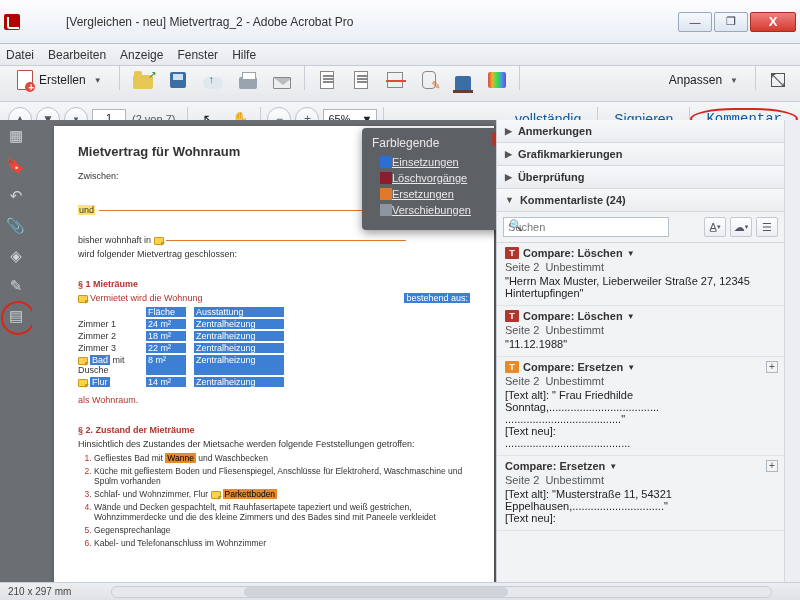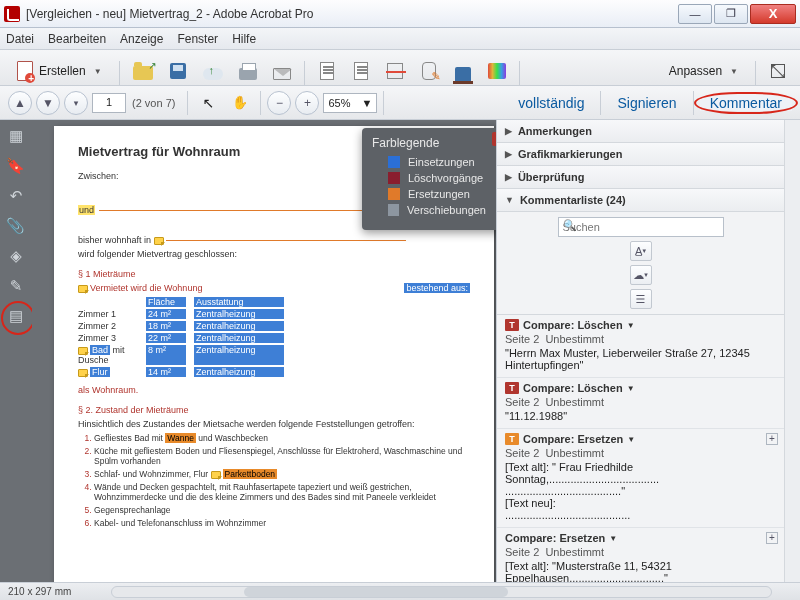--- a/index.html
+++ b/index.html
@@ -1,32 +1,32 @@
 <!DOCTYPE html>
 <html><head>
 <meta charset="utf-8">
 <style>
   * { box-sizing: border-box; margin: 0; padding: 0; font-family: "Segoe UI", Tahoma, sans-serif; }
   body { width: 800px; height: 600px; overflow: hidden; background: #fff; font-size: 12px; color: #222; }
 
   
-  .titlebar { height: 28px; background: linear-gradient(#fdfdfe,#e9eef6); border-bottom: 1px solid #b6c0ce; display:flex; align-items:center; padding:0 4px; }
+  .titlebar { height: 44px; background: linear-gradient(#fdfdfe,#e9eef6); border-bottom: 1px solid #b6c0ce; display:flex; align-items:center; padding:0 4px;gap:40px; }
   .titlebar .app-icon { width:16px;height:16px;background:#b30000;border-radius:2px;margin-right:6px;position:relative;}
   .titlebar .app-icon::after{content:"";position:absolute;top:3px;left:3px;width:10px;height:10px;border:2px solid #fff;border-top:none;border-right:none;border-radius:0 0 0 3px;}
   .titlebar .title { flex:1; font-size:12px; color:#333; }
   .winbtns { display:flex; gap:2px; }
   .winbtn { width:34px;height:20px;border:1px solid #9aa7b8;border-radius:2px;background:linear-gradient(#f6f9fd,#dde6f1);display:flex;align-items:center;justify-content:center;font-size:11px;color:#334; }
   .winbtn.close { background:linear-gradient(#f08080,#d43a2c);border-color:#a92c20;color:#fff;width:46px;font-size:13px;font-weight:bold;}
 
   
   .menubar { height:22px; background:linear-gradient(#f3f5f8,#e6e9ee); border-bottom:1px solid #c8ced6; display:flex; align-items:center; padding:0 6px; gap:14px; font-size:12px; color:#333;}
   .menubar span { cursor:default; }
 
   
-  .toolbar1 { height:36px; background:linear-gradient(#f5f6f8,#e6e8eb); border-bottom:1px solid #c8ced6; display:flex; align-items:flex-end; padding:0 8px; gap:6px;}
+  .toolbar1 { height:36px; background:linear-gradient(#f5f6f8,#e6e8eb); border-bottom:1px solid #c8ced6; display:flex; align-items:flex-start; padding:0 8px; gap:6px;}
   .tbtn { height:28px;min-width:28px;border:1px solid transparent;border-radius:3px;display:flex;align-items:center;justify-content:center;padding:0 4px;background:transparent;}
   .tbtn.big{padding:0 8px;gap:6px;}
   .tbtn .caret{font-size:8px;color:#555;margin-left:2px;}
   .sep{width:1px;height:24px;background:#c8ced6;margin:0 2px;}
   .spacer{flex:1;}
   .ic{width:18px;height:18px;display:inline-block;position:relative;}
   .ic-create{width:16px;height:20px;background:#fff;border:1px solid #b0524a;border-radius:1px;position:relative;}
   .ic-create::before{content:"";position:absolute;right:-3px;bottom:-3px;width:10px;height:10px;background:#e04a3a;border-radius:50%;}
   .ic-create::after{content:"+";position:absolute;right:-2px;bottom:-4px;color:#fff;font-size:10px;font-weight:bold;}
   .ic-folder{width:20px;height:14px;background:#e7c754;border-radius:2px;position:relative;top:2px;}
@@ -54,58 +54,58 @@
   .ic-expand::after{content:"↖";position:absolute;left:-2px;top:-4px;font-size:12px;color:#555;}
 
   
   .toolbar2 { height:34px; background:linear-gradient(#f5f6f8,#e6e8eb); border-bottom:1px solid #c8ced6; display:flex; align-items:center; padding:0 8px; gap:4px;}
   .circ{width:24px;height:24px;border:1px solid #b8c2d0;border-radius:50%;display:flex;align-items:center;justify-content:center;background:linear-gradient(#fdfeff,#e8ecf1);color:#556;font-size:12px;}
   .pgbox{width:34px;height:20px;border:1px solid #aeb6c0;background:#fff;text-align:center;font-size:11px;padding-top:2px;}
   .pgtot{font-size:11px;color:#555;margin:0 6px 0 2px;}
   .zoombox{width:54px;height:20px;border:1px solid #aeb6c0;background:#fff;font-size:11px;display:flex;align-items:center;justify-content:space-between;padding:0 4px;}
   .linkbtn{color:#0a5aa0;font-size:14px;padding:0 10px;cursor:default;}
   .linkbtn.sel{background:#eef2f7;}
-  .red-oval{position:relative;}
+  .red-oval{position:relative;font-family:Liberation Mono, monospace;}
   .red-oval::after{content:"";position:absolute;left:-6px;right:-6px;top:-3px;bottom:-3px;border:2px solid #d7261a;border-radius:50%/60%;}
 
   
   .workarea{position:absolute;top:120px;bottom:18px;left:0;right:0;display:flex;}
   .leftrail{width:32px;background:#6b6f74;display:flex;flex-direction:column;align-items:center;padding-top:6px;gap:10px;}
   .railic{width:20px;height:20px;color:#cfd4d9;font-size:15px;display:flex;align-items:center;justify-content:center;position:relative;}
   .railic.red-circ::after{content:"";position:absolute;left:-5px;top:-5px;width:30px;height:30px;border:2px solid #d7261a;border-radius:50%;}
 
   .docpane{flex:1;background:#6b6f74;position:relative;overflow:hidden;}
   .page{position:absolute;left:22px;top:6px;width:440px;height:560px;background:#fff;box-shadow:2px 2px 6px rgba(0,0,0,.4);padding:18px 24px 10px;font-size:9px;color:#333;overflow:hidden;}
   .page h1{font-size:13px;font-weight:bold;text-align:left;margin-bottom:12px;}
   .page .lab{font-size:9px;color:#333;}
   .hl-y{background:#ffe36b;padding:0 1px;}
   .hl-b{background:#3e7fd6;color:#fff;padding:0 2px;}
   .hl-o{background:#e88a2a;color:#000;padding:0 2px;}
   .strike{color:#b0352e;text-decoration:line-through;}
-  .sec{color:#b0352e;font-weight:normal;margin-top:10px;margin-bottom:4px;}
+  .sec{color:#b0352e;font-weight:bold;margin-top:20px;margin-bottom:4px;}
   .redtxt{color:#b0352e;}
   .rooms{display:grid;grid-template-columns:60px 40px 90px;gap:2px 8px;font-size:9px;margin-top:4px;}
   .note-ic{display:inline-block;width:10px;height:8px;background:#ffd24a;border:1px solid #c79a1a;border-radius:1px;vertical-align:middle;margin-right:2px;position:relative;}
   .note-ic::after{content:"";position:absolute;right:-2px;bottom:-2px;border:2px solid transparent;border-left-color:#c79a1a;border-top-color:#c79a1a;}
   ol.feat{margin-left:16px;margin-top:4px;font-size:8.5px;color:#b0352e;}
   ol.feat li{margin-bottom:3px;color:#333;}
   ol.feat li::marker{color:#b0352e;}
 
   
   .legend{position:absolute;left:330px;top:8px;width:150px;background:#5d6166;border-radius:4px;box-shadow:0 3px 10px rgba(0,0,0,.4);padding:8px 10px 10px;color:#e8e8e8;font-size:11px;}
   .legend .lx{position:absolute;right:6px;top:4px;width:14px;height:14px;background:#b0352e;color:#fff;font-size:10px;text-align:center;line-height:14px;border-radius:2px;}
   .legend .lt{margin-bottom:6px;font-size:12px;}
-  .legend .row{display:flex;align-items:center;gap:8px;margin:4px 16px;}
+  .legend .row{display:flex;align-items:center;margin:4px 8px;text-decoration:underline;}
   .legend .sw{width:12px;height:12px;}
 
   
   .rpanel{width:288px;background:#f2f3f5;border-left:1px solid #c8ced6;display:flex;flex-direction:column;font-size:11px;}
   .rsection{border-bottom:1px solid #d4d8dd;padding:5px 8px;display:flex;align-items:center;gap:6px;background:linear-gradient(#f7f8fa,#ebedf0);font-weight:bold;color:#333;}
   .rsection .tri{font-size:9px;color:#555;}
-  .rsearch{padding:5px 6px;display:flex;gap:4px;align-items:center;border-bottom:1px solid #d4d8dd;flex-direction:column;}
+  .rsearch{padding:5px 6px;display:flex;gap:4px;align-items:center;border-bottom:1px solid #d4d8dd;}
   .rsearch input{flex:1;height:20px;border:1px solid #b8c0ca;padding:0 18px 0 4px;font-size:11px;}
   .rsearch .mag{position:relative;}
   .rsearch .mag::before{content:"🔍";position:absolute;left:6px;top:2px;font-size:11px;color:#888;pointer-events:none;}
   .mini{width:22px;height:20px;border:1px solid #c2c8d0;border-radius:2px;background:linear-gradient(#fdfeff,#ebeef2);display:flex;align-items:center;justify-content:center;font-size:11px;color:#556;}
   .clist{flex:1;overflow:auto;}
   .citem{border-bottom:1px solid #e0e3e7;padding:4px 8px 6px;position:relative;}
   .citem .ch{display:flex;align-items:center;gap:4px;font-weight:bold;color:#333;}
   .citem .ch .tag{width:14px;height:12px;display:inline-flex;align-items:center;justify-content:center;font-size:9px;color:#fff;border-radius:1px;}
   .tag.del{background:#b0352e;}
   .tag.rep{background:#e88a2a;}

